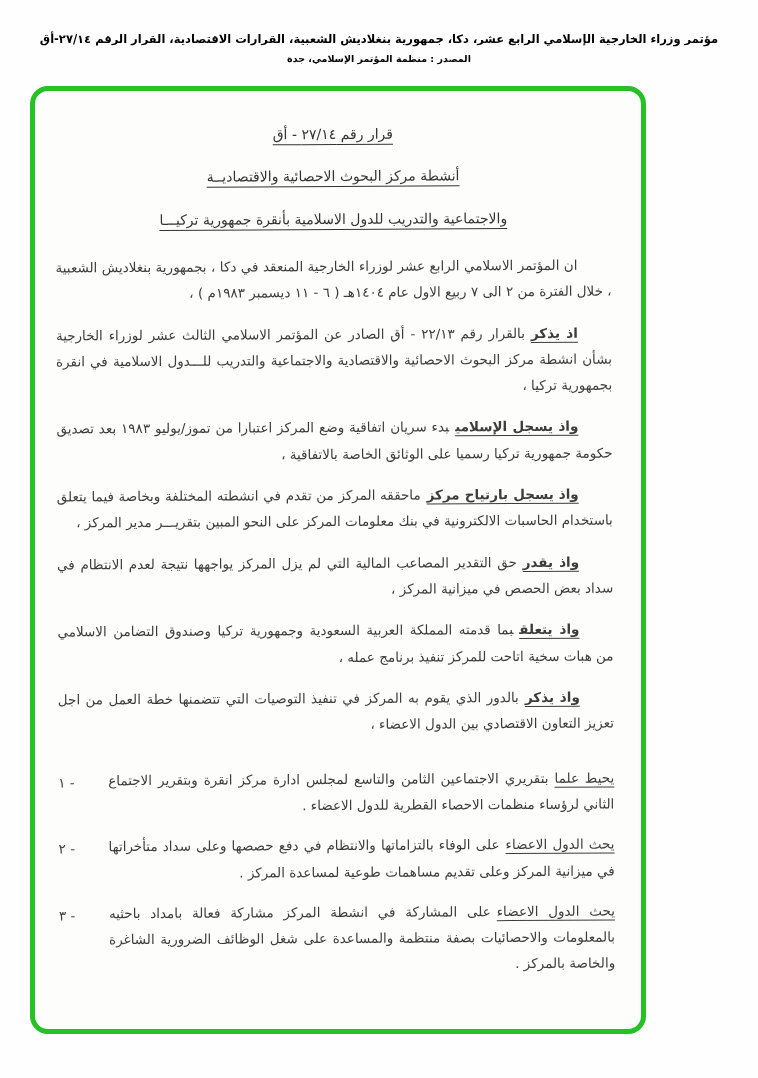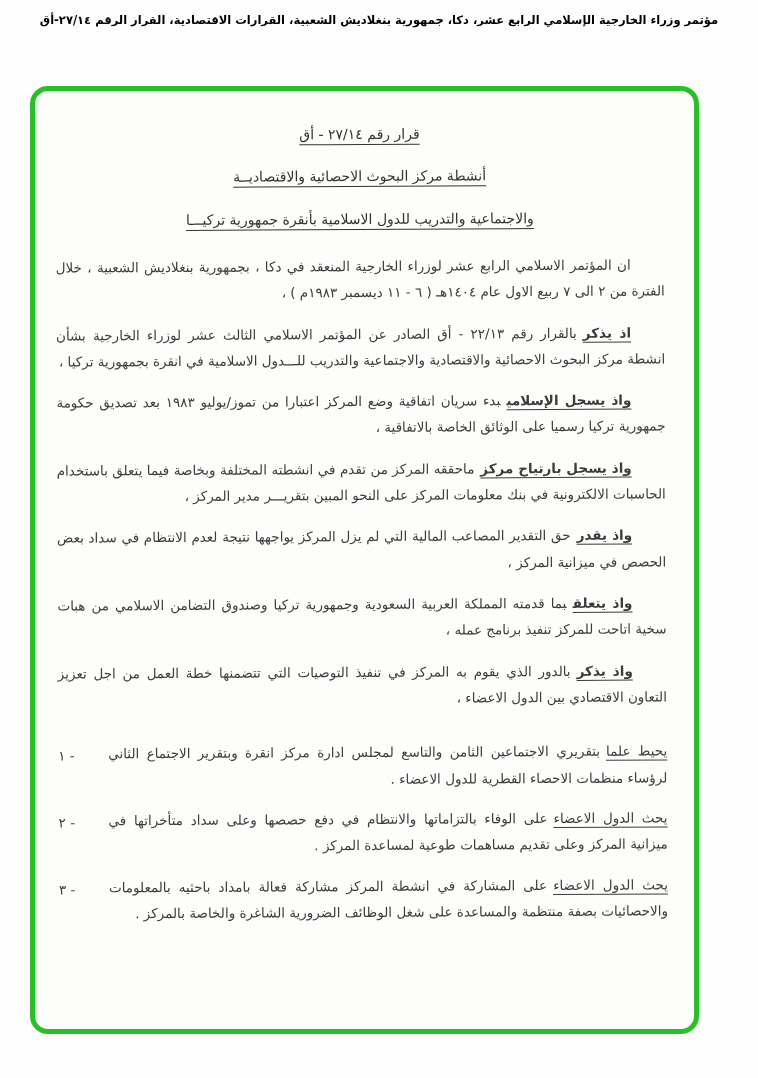--- a/index.html
+++ b/index.html
@@ -11,39 +11,39 @@
     height: 1078px;
     background: #fefefe;
     position: relative;
     font-family: "DejaVu Sans", sans-serif;
     overflow: hidden;
   }
   
   .page-header {
     direction: rtl;
     text-align: center;
-    padding-top: 13px;
+    padding-top: 32px;
     color: #000;
   }
   .page-header .line1 {
     font-size: 11.5px;
     font-weight: bold;
     letter-spacing: 0.1px;
   }
   .page-header .source {
     font-size: 9.5px;
     font-weight: bold;
     margin-top: 7px;
   }
   
   .scan-frame {
     position: absolute;
     left: 30px;
     top: 86px;
-    width: 669px;
+    width: 616px;
     height: 948px;
     box-sizing: border-box;
     border: 5px solid #25c125;
     border-radius: 18px;
     background: #fdfdfc;
     padding: 30px 28px 18px 22px;
   }
   
   .doc {
     direction: rtl;
@@ -102,20 +102,21 @@
     text-decoration: underline;
     text-underline-offset: 4px;
     margin-left: 6px;
   }
 </style>
 </head>
 <body>
 
 <div class="page-header">
   <div class="line1">مؤتمر وزراء الخارجية الإسلامي الرابع عشر، دكا، جمهورية بنغلاديش الشعبية، القرارات الاقتصادية، القرار الرقم ٢٧/١٤-أق</div>
+  <div class="source">المصدر : منظمة المؤتمر الإسلامي، جدة</div>
 </div>
 
 <div class="scan-frame">
   <div class="doc">
 
     <div class="doc-titles">
       <span class="doc-title-line">قرار رقم ٢٧/١٤ - أق</span>
       <span class="doc-title-line">أنشطة مركز البحوث الاحصائية والاقتصاديــة</span>
       <span class="doc-title-line">والاجتماعية والتدريب للدول الاسلامية بأنقرة جمهورية تركيـــا</span>
     </div>

